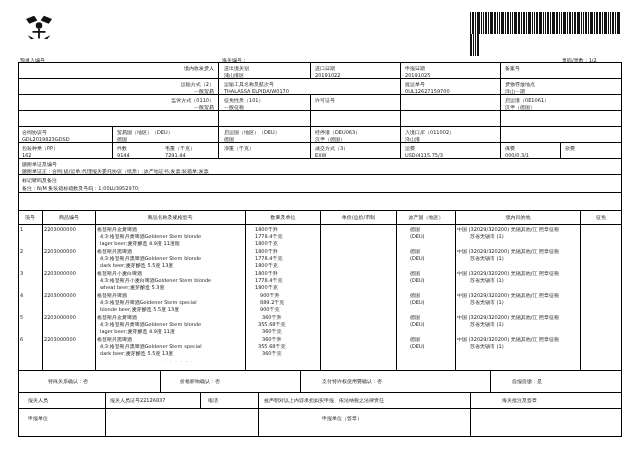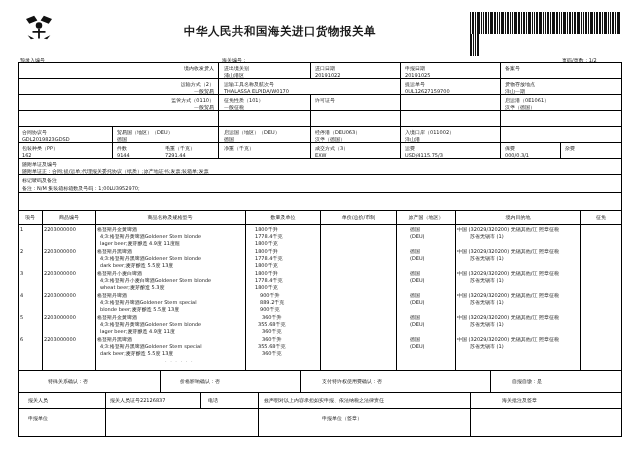--- a/index.html
+++ b/index.html
@@ -47,21 +47,20 @@
     <svg class="logo" viewBox="0 0 40 32">
       <g fill="#111">
         <path d="M4 6 L14 2 L18 8 L8 12 Z"></path>
         <path d="M36 6 L26 2 L22 8 L32 12 Z"></path>
         <circle cx="20" cy="14" r="4"></circle>
         <path d="M20 18 L20 30 M12 22 L28 22" stroke="#111" stroke-width="2.2" fill="none"></path>
         <path d="M6 26 L14 30 L10 31 Z"></path>
         <path d="M34 26 L26 30 L30 31 Z"></path>
       </g>
     </svg>
-    <div class="title">中华人民共和国海关进口货物报关单</div>
     <div class="barcode">
       <i style="width:1px"></i><i style="width:2px"></i><i style="width:1px"></i><i style="width:3px"></i><i style="width:1px"></i><i style="width:1px"></i><i style="width:2px"></i><i style="width:1px"></i><i style="width:3px"></i><i style="width:2px"></i><i style="width:1px"></i><i style="width:1px"></i><i style="width:3px"></i><i style="width:1px"></i><i style="width:2px"></i><i style="width:1px"></i><i style="width:1px"></i><i style="width:3px"></i><i style="width:2px"></i><i style="width:1px"></i><i style="width:2px"></i><i style="width:1px"></i><i style="width:3px"></i><i style="width:1px"></i><i style="width:1px"></i><i style="width:2px"></i><i style="width:3px"></i><i style="width:1px"></i><i style="width:1px"></i><i style="width:2px"></i><i style="width:1px"></i><i style="width:3px"></i><i style="width:2px"></i><i style="width:1px"></i><i style="width:1px"></i><i style="width:3px"></i><i style="width:1px"></i><i style="width:2px"></i><i style="width:1px"></i><i style="width:2px"></i><i style="width:3px"></i><i style="width:1px"></i><i style="width:1px"></i><i style="width:2px"></i><i style="width:1px"></i><i style="width:3px"></i><i style="width:1px"></i><i style="width:2px"></i><i style="width:2px"></i><i style="width:1px"></i><i style="width:3px"></i><i style="width:1px"></i><i style="width:1px"></i><i style="width:2px"></i><i style="width:1px"></i><i style="width:3px"></i><i style="width:2px"></i><i style="width:1px"></i><i style="width:1px"></i><i style="width:2px"></i>
     </div>
     <div class="barnum"></div>
   </div>
 
 
   <div class="cell" style="left:18px;top:56px;width:120px;">预录入编号</div>
   <div class="cell" style="left:220px;top:56px;width:120px;">海关编号：</div>
   <div class="cell" style="left:560px;top:56px;width:70px;">页码/页数：1/2</div>

